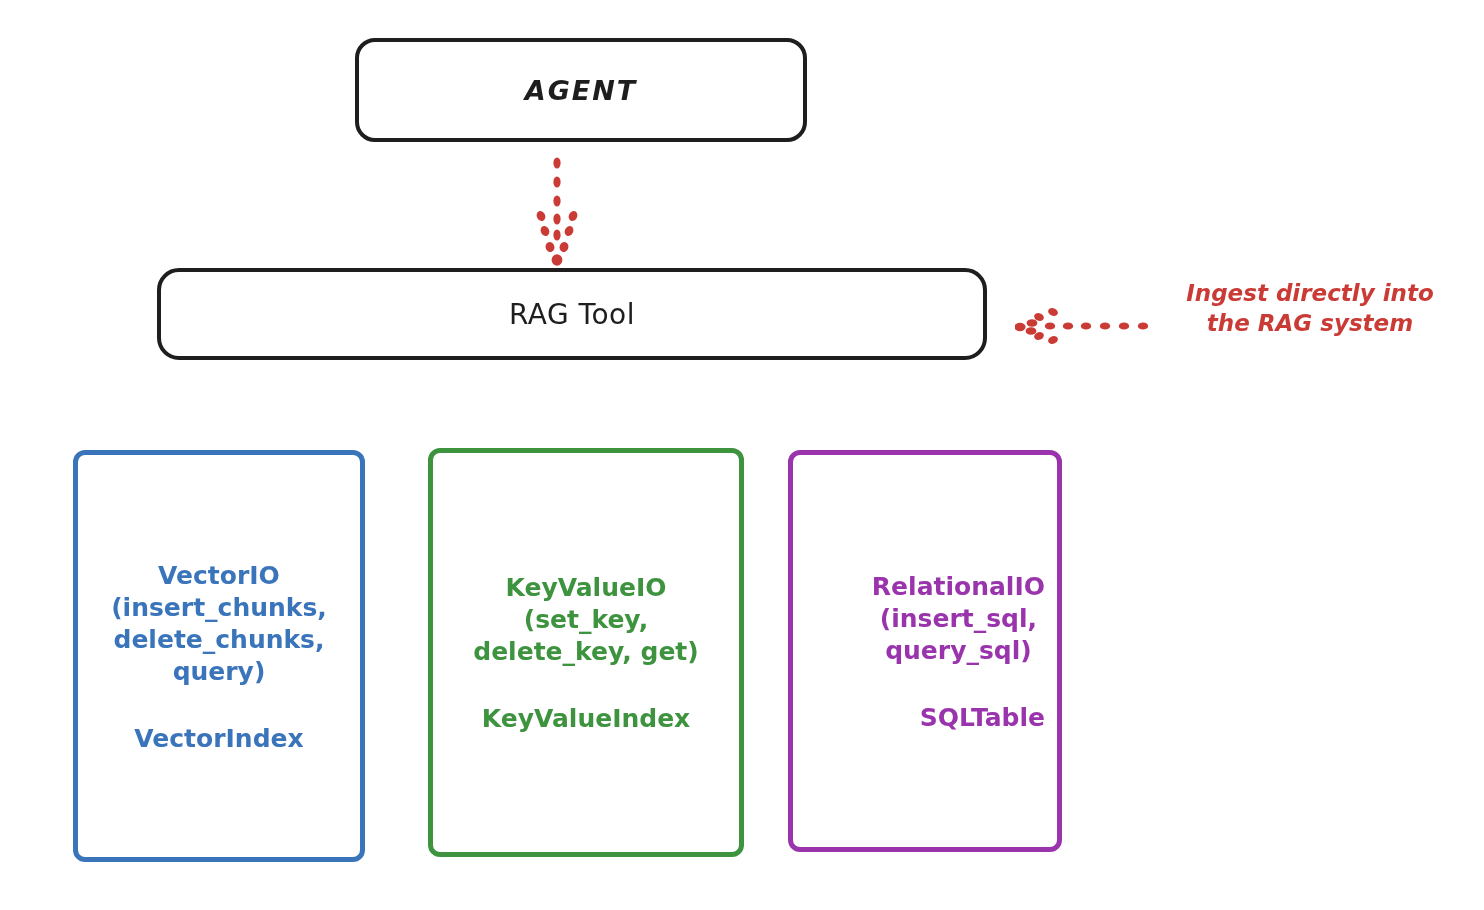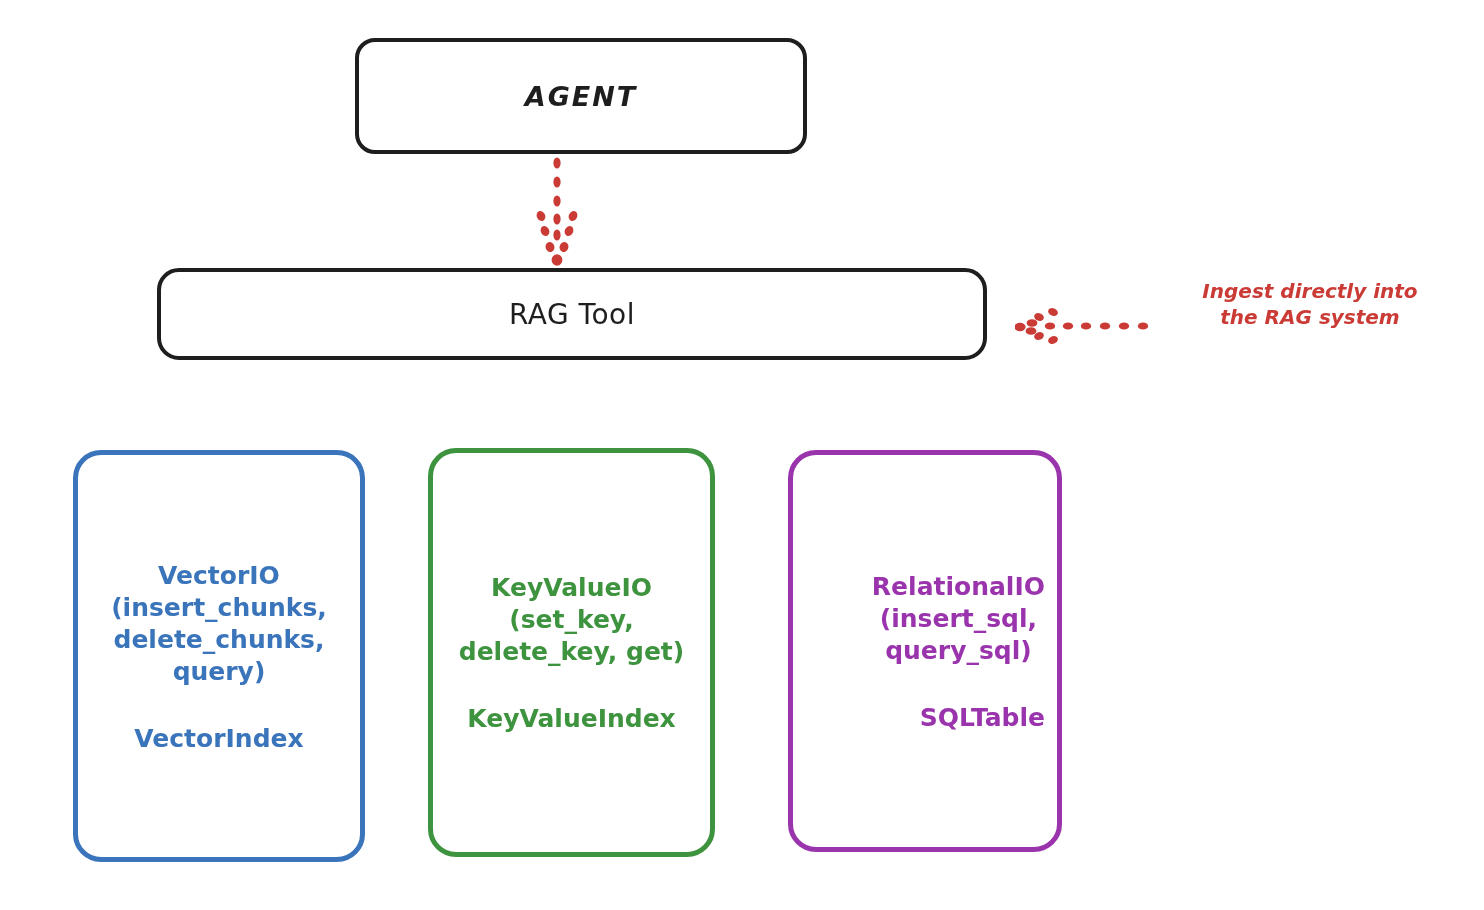--- a/index.html
+++ b/index.html
@@ -31,21 +31,21 @@
     justify-content: center;
     text-align: center;
     background: transparent;
   }
 
   
   .box-agent {
     left: 355px;
     top: 38px;
     width: 452px;
-    height: 116px;
+    height: 104px;
     border: 4px solid #1e1e1e;
     border-radius: 20px;
   }
   .box-agent .node-label {
     font-family: "DejaVu Sans", sans-serif;
     font-size: 27px;
     font-style: italic;
     font-weight: 600;
     letter-spacing: 2px;
     color: #1e1e1e;
@@ -63,21 +63,21 @@
     font-size: 28px;
     font-weight: 500;
     color: #1e1e1e;
     letter-spacing: 0.5px;
   }
 
   
   .leaf {
     border-width: 5px;
     border-style: solid;
-    border-radius: 28px;
+    border-radius: 12px;
     padding: 15px 12px;
   }
   .leaf .sig {
     font-size: 25px;
     line-height: 1.28;
     font-weight: 600;
     white-space: pre-line;
   }
   .leaf .index {
     font-size: 25px;
@@ -91,21 +91,21 @@
     top: 450px;
     width: 292px;
     height: 412px;
     border-color: #3a74ba;
   }
   .box-vector .sig, .box-vector .index { color: #3a74ba; }
 
   .box-keyvalue {
     left: 428px;
     top: 448px;
-    width: 287px;
+    width: 316px;
     height: 409px;
     border-color: #3e933f;
   }
   .box-keyvalue .sig, .box-keyvalue .index { color: #3e933f; }
 
   .box-relational {
     left: 788px;
     top: 450px;
     width: 274px;
     height: 402px;
@@ -114,21 +114,21 @@
   }
   .box-relational .sig, .box-relational .index { color: #9a34ad; }
 
   
   .annotation {
     position: absolute;
     left: 1145px;
     top: 278px;
     width: 330px;
     color: #cb3b36;
-    font-size: 20px;
+    font-size: 23px;
     line-height: 1.32;
     font-weight: 600;
     text-align: center;
     white-space: pre-line;
     font-style: italic;
   }
 
   .arrow-svg {
     position: absolute;
     pointer-events: none;

